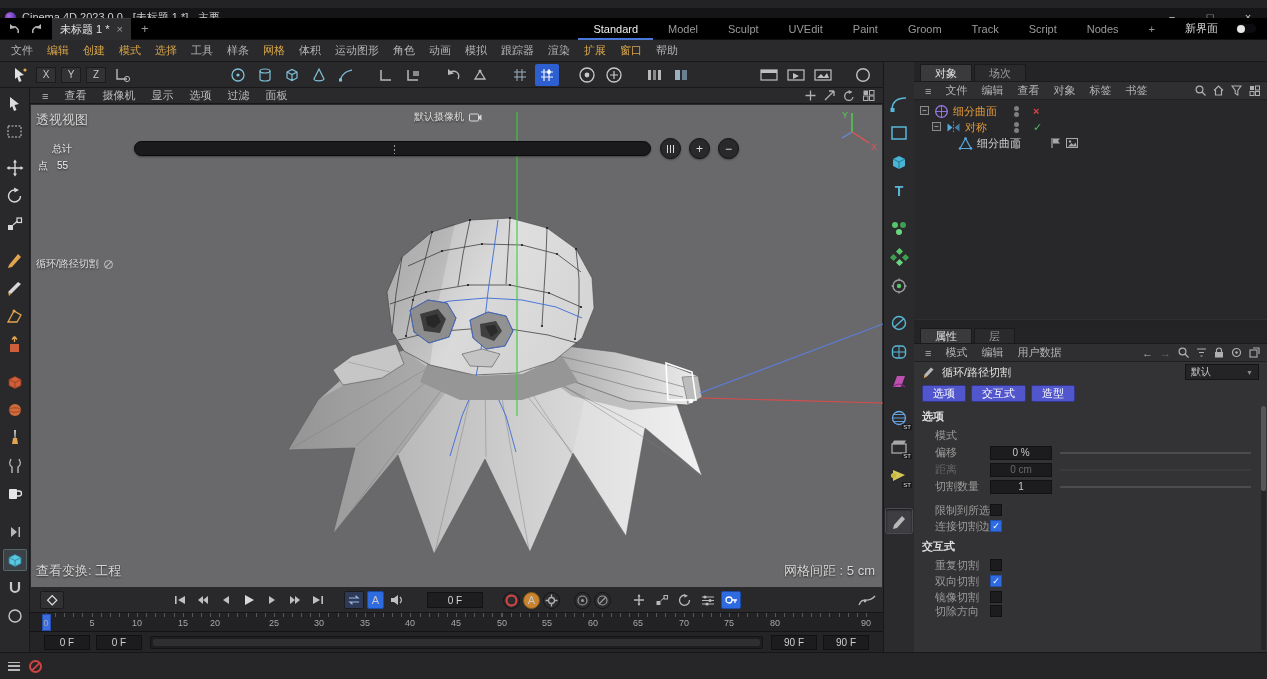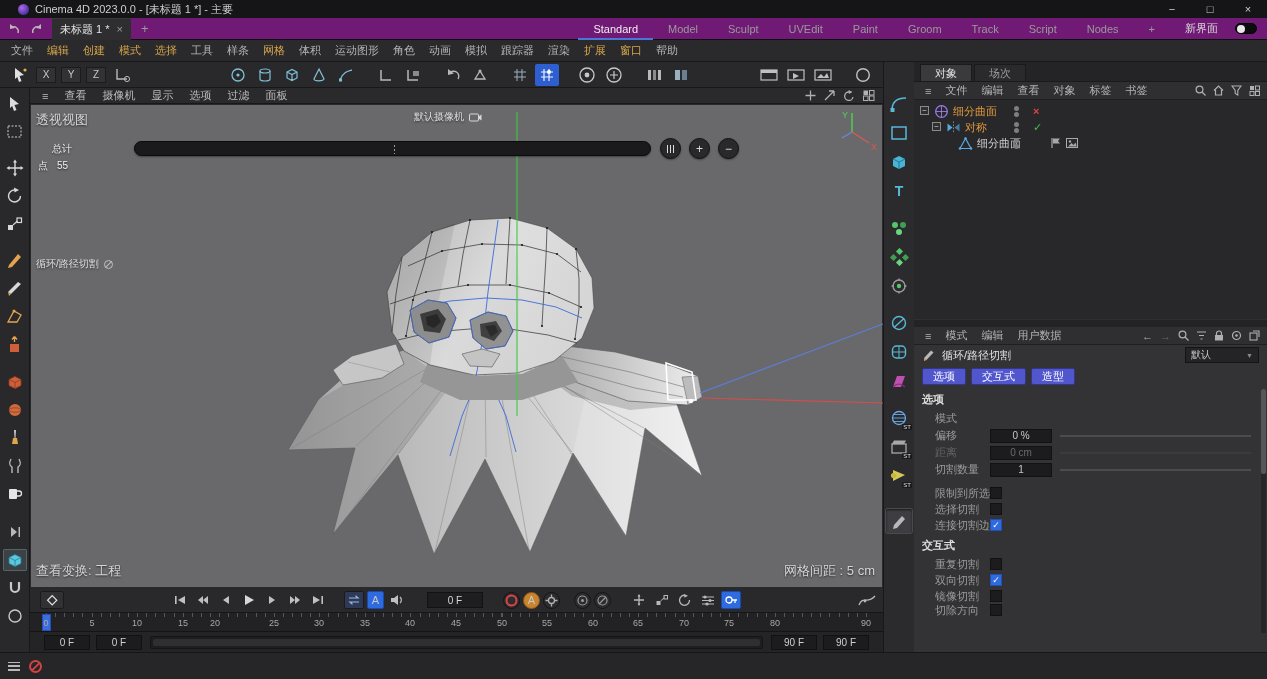--- a/index.html
+++ b/index.html
@@ -1,26 +1,26 @@
 <!DOCTYPE html>
 <html><head>
 <meta charset="utf-8">
 <style>
 *{margin:0;padding:0;box-sizing:border-box;font-family:"Liberation Sans","DejaVu Sans",sans-serif;}
 body{background:#000;}
 #app{position:relative;width:1267px;height:679px;background:#232325;overflow:hidden;color:#c8c8c8;font-size:11px;-webkit-font-smoothing:antialiased;}
 svg{display:block;}
 
-#titlebar{position:absolute;left:0;top:0;width:1267px;height:18px;background:#151517;display:flex;align-items:center;padding-left:18px;}
+#titlebar{position:absolute;left:0;top:8px;width:1267px;height:18px;background:#151517;display:flex;align-items:center;padding-left:5px;}
 .c4dlogo{width:11px;height:11px;border-radius:50%;background:radial-gradient(circle at 35% 35%,#b06ae0,#5a3ab0 60%,#2a1a60);margin-right:6px;}
 #title-text{color:#cfcfcf;font-size:11px;}
 #win-controls{margin-left:auto;display:flex;height:18px;}
 .winbtn{width:38px;height:18px;display:flex;align-items:center;justify-content:center;color:#cfcfcf;font-size:11px;}
 
-#doctabs{position:absolute;left:0;top:18px;width:1267px;height:22px;background:#701a75;display:flex;align-items:center;border-bottom:1px solid #101012;}
+#doctabs{position:absolute;left:0;top:18px;width:1267px;height:22px;background:#000000;display:flex;align-items:center;border-bottom:1px solid #101012;}
 .histbtn{width:16px;height:16px;margin-left:6px;display:flex;align-items:center;justify-content:center;}
 .doc-tab{height:22px;margin-left:8px;padding:0 8px;background:#2e2e31;display:flex;align-items:center;gap:7px;color:#e4e4e4;border-top:1px solid #3a3a3d;}
 .tabx{color:#9a9a9a;font-size:11px;}
 .addtab{margin-left:6px;color:#9a9a9a;font-size:13px;padding:0 4px;}
 #layout-tabs{margin-left:auto;display:flex;align-items:center;height:22px;justify-content:space-between;}
 .ltab{padding:0 15px;height:22px;display:flex;align-items:center;color:#9a9a9a;font-size:11px;}
 .ltab.active{color:#eee;box-shadow:inset 0 -2px 0 #4a78d8;}
 .newui{color:#d8d8d8;}
 .toggle{width:22px;height:11px;border-radius:6px;background:#0c0c0e;border:1px solid #000;margin:0 10px 0 2px;position:relative;}
 .toggle .knob{position:absolute;left:1px;top:1px;width:8px;height:8px;border-radius:50%;background:#e8e8e8;}
@@ -970,20 +970,24 @@
               <path d="M2 9.5 L5.5 6 L7.5 8 L9.5 5.5 L10.8 9.5 Z" fill="#a8a8a8"></path>
             </svg>
         </span>
       </div>
     </div>
   </div>
 
   <div id="splitter"></div>
 
   <div id="attrmgr">
+    <div class="ptabs" style="height:17px">
+      <span class="ptab active" style="height:15px">属性</span>
+      <span class="ptab" style="height:15px">层</span>
+    </div>
     <div class="pmenu">
       <span class="pmitem">≡</span>
       <span class="pmitem">模式</span>
       <span class="pmitem">编辑</span>
       <span class="pmitem">用户数据</span>
       <div class="pmicons">
         <span style="color:#b0b0b0">←</span>
         <span style="color:#6a6a6a">→</span>
         <span>
             <svg width="11" height="11">
@@ -1059,26 +1063,20 @@
           </div>
       </div>
       <div style="height:7px"></div>
       <div class="arow" style="height:16px">
         <span>限制到所选</span>
         <div class="acontrol">
             <span class="cb"></span>
           </div>
       </div>
       <div class="arow" style="height:16px">
-        <span>选择切割</span>
-        <div class="acontrol">
-            <span class="cb"></span>
-          </div>
-      </div>
-      <div class="arow" style="height:16px">
         <span>连接切割边</span>
         <div class="acontrol">
             <span class="cb on">✓</span>
           </div>
       </div>
       <div class="sec">交互式</div>
       <div class="arow" style="height:16px">
         <span>重复切割</span>
         <div class="acontrol">
             <span class="cb"></span>

